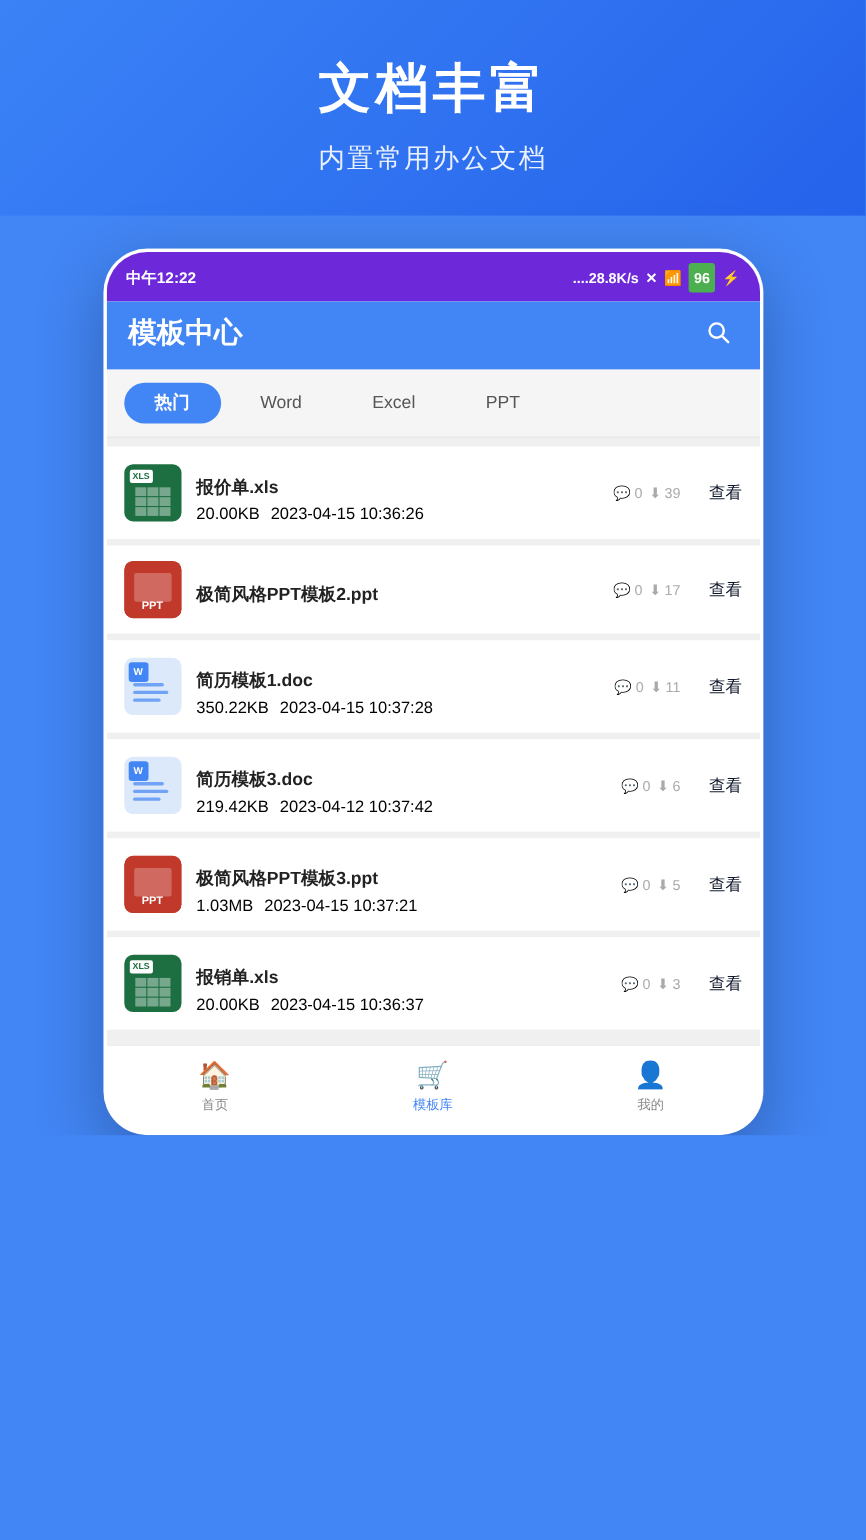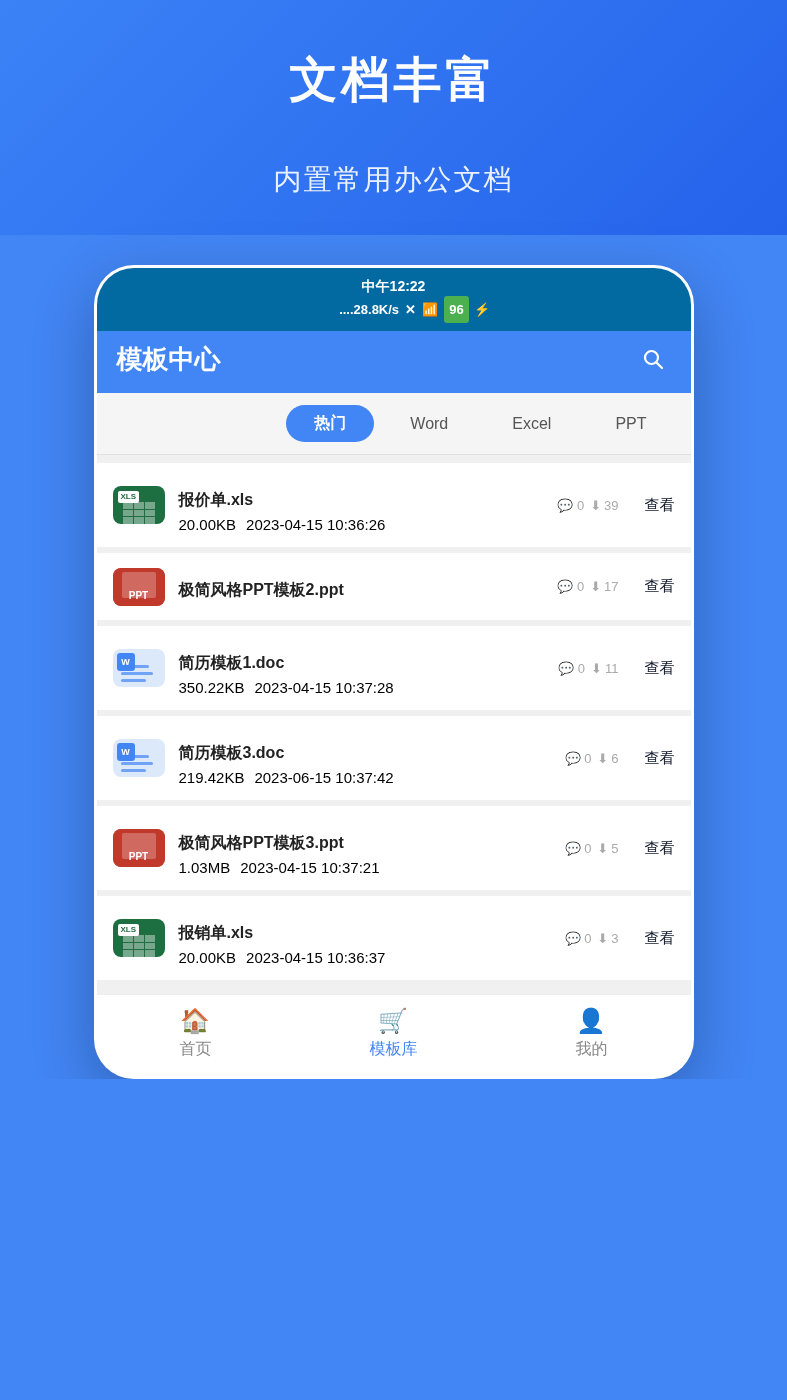--- a/index.html
+++ b/index.html
@@ -13,58 +13,56 @@
       align-items: center;
     }
 
     .top-section {
       width: 100%;
       background: linear-gradient(135deg, #3b82f6, #2563eb);
       display: flex;
       flex-direction: column;
       align-items: center;
       padding: 48px 0 36px;
-      gap: 33px;
     }
 
     .main-title {
       font-size: 48px;
       font-weight: 700;
       color: #fff;
       letter-spacing: 4px;
       margin-bottom: 16px;
     }
 
     .sub-title {
-      font-size: 28px;
+      font-size: 24px;
       color: rgba(255,255,255,0.9);
       letter-spacing: 2px;
     }
 
     .phone-wrapper {
       width: 600px;
       margin-top: 30px;
       background: #fff;
       border-radius: 40px;
       overflow: hidden;
       box-shadow: 0 20px 60px rgba(0,0,0,0.25);
       border: 3px solid rgba(255,255,255,0.8);
     }
 
     
     .status-bar {
-      background: #0369a1;
-      display: flex;
-      justify-content: flex-end;
+      background: #6d28d9;
+      display: flex;
+      justify-content: space-between;
       align-items: center;
       padding: 10px 18px 8px;
       color: #fff;
       font-size: 14px;
       font-weight: 600;
-      flex-direction: column;
     }
 
     .status-right {
       display: flex;
       align-items: center;
       gap: 6px;
       font-size: 13px;
       margin-left: 43px;
     }
 
@@ -102,21 +100,20 @@
       cursor: pointer;
     }
 
     
     .tabs-bar {
       background: #f5f5f5;
       display: flex;
       padding: 12px 16px;
       gap: 8px;
       border-bottom: 1px solid #e0e0e0;
-      justify-content: flex-end;
     }
 
     .tab-item {
       padding: 8px 28px;
       border-radius: 24px;
       font-size: 16px;
       cursor: pointer;
       font-weight: 500;
       color: #555;
       background: transparent;
@@ -140,21 +137,21 @@
       margin: 0 0 6px;
       display: flex;
       align-items: center;
       padding: 14px 16px;
       gap: 14px;
       cursor: pointer;
     }
 
     .file-icon {
       width: 52px;
-      height: 38px;
+      height: 52px;
       border-radius: 8px;
       flex-shrink: 0;
       display: flex;
       align-items: center;
       justify-content: center;
       font-size: 11px;
       font-weight: 700;
       color: #fff;
       position: relative;
       overflow: hidden;
@@ -241,21 +238,21 @@
     .nav-icon {
       font-size: 24px;
       color: #888;
     }
 
     .nav-icon.active {
       color: #4285f4;
     }
 
     .nav-label {
-      font-size: 16px;
+      font-size: 12px;
       color: #888;
     }
 
     .nav-label.active {
       color: #4285f4;
     }
 
     
     .xls-inner {
       display: flex;
@@ -518,21 +515,21 @@
             <div class="doc-line"></div>
             <div class="doc-line"></div>
             <div class="doc-line"></div>
           </div>
         </div>
       </div>
       <div class="file-info">
         <div class="file-name">简历模板3.doc</div>
         <div class="file-meta">
           <span>219.42KB</span>
-          <span>2023-06-15 10:37:42</span>
+          <span>2023-04-12 10:37:42</span>
         </div>
       </div>
       <div class="file-stats">
         <div class="stat-item">
           <span>💬</span>
           <span>0</span>
         </div>
         <div class="stat-item">
           <span>⬇</span>
           <span>6</span>

